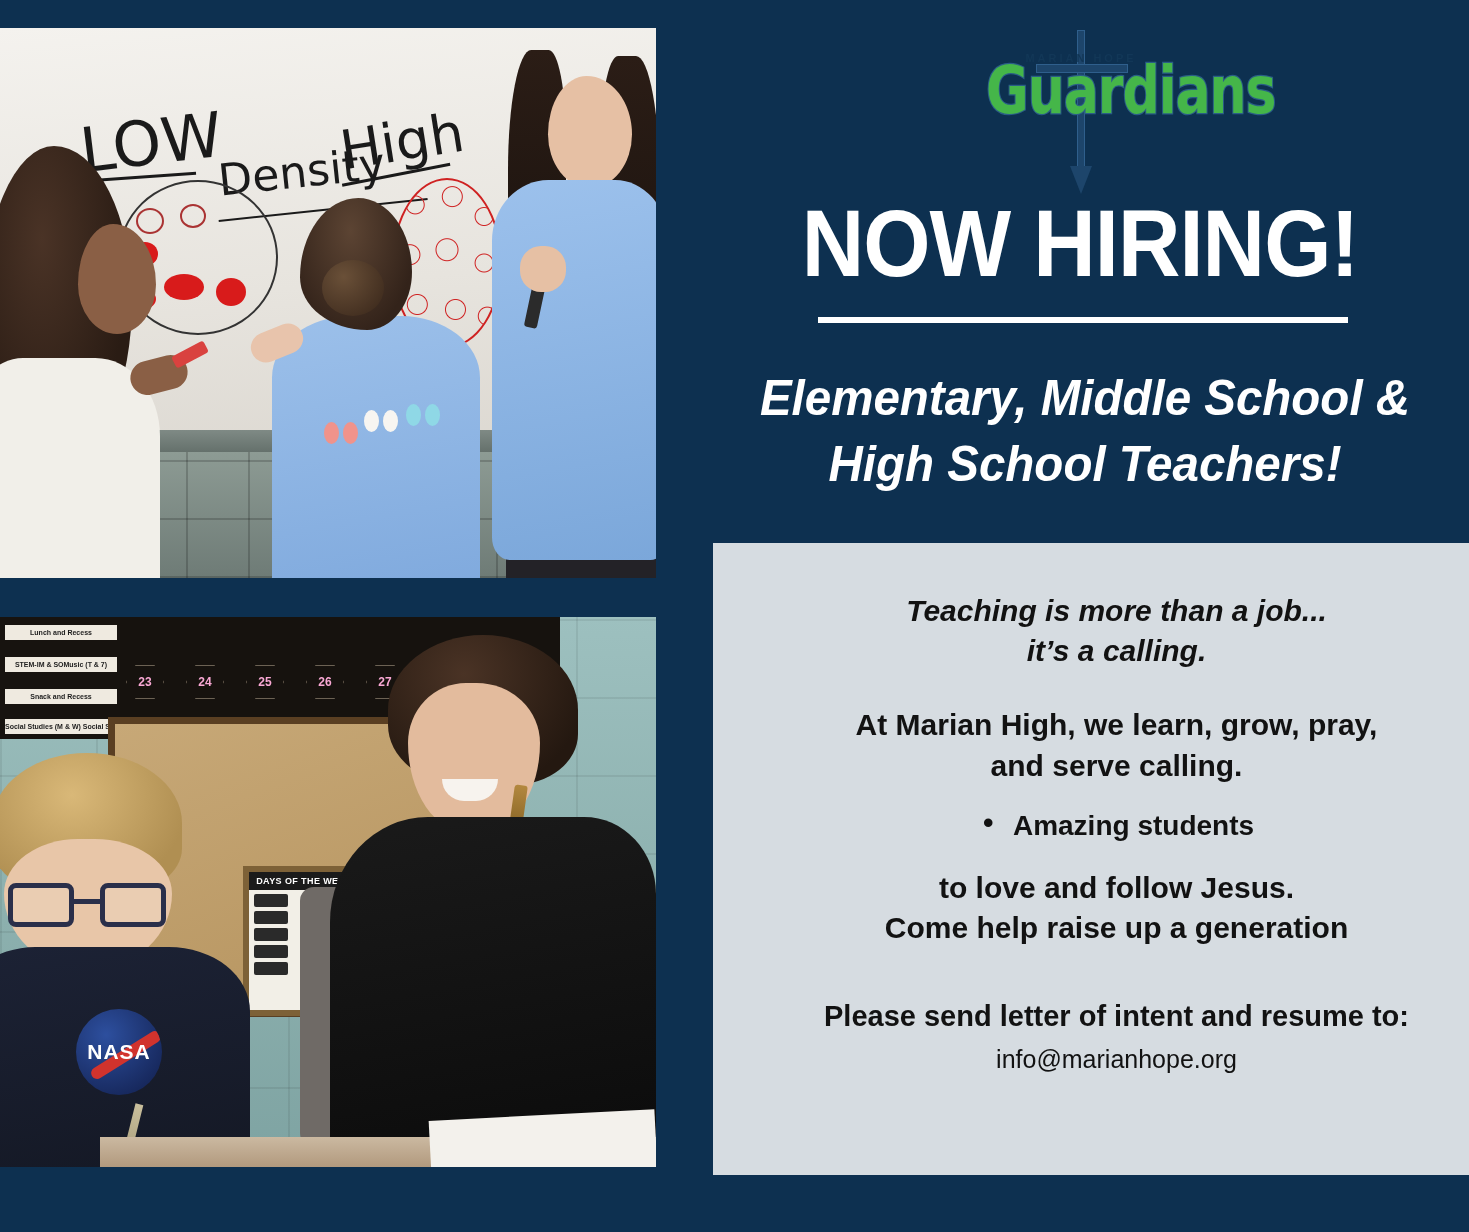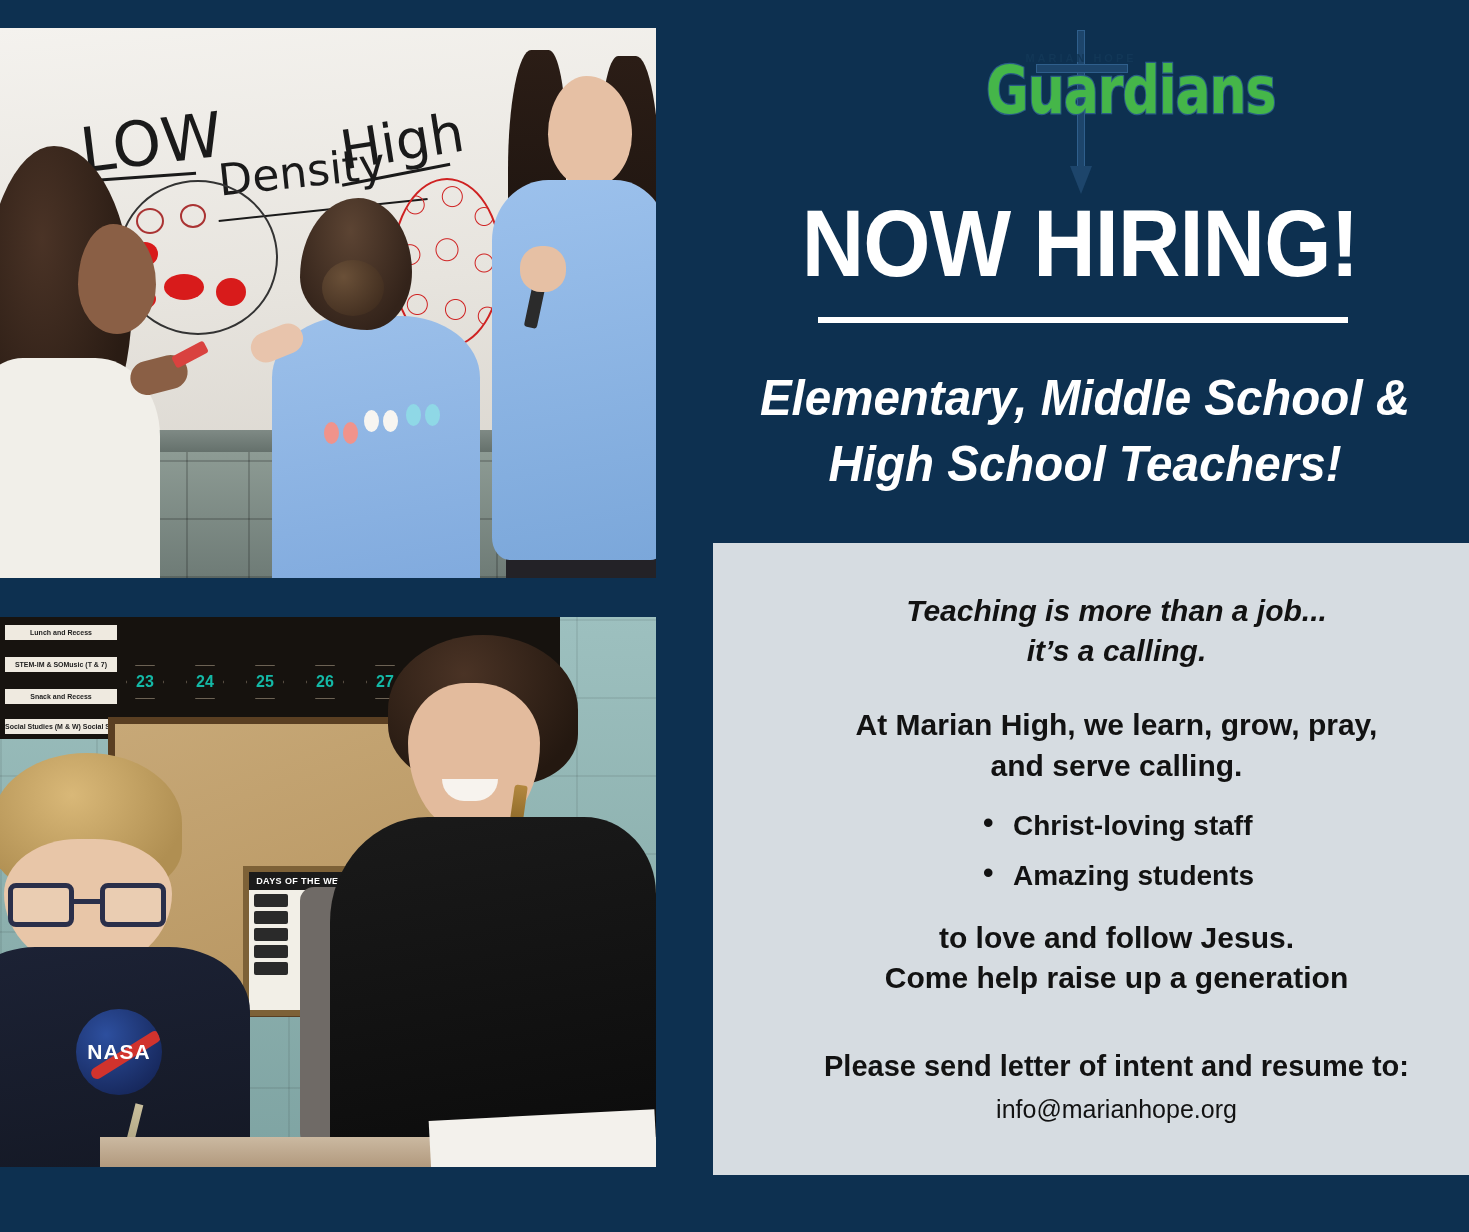--- a/index.html
+++ b/index.html
@@ -193,21 +193,21 @@
     position:absolute; left:5px; width:112px; height:15px;
     background:#efeae0; color:#1c1c1c; font-size:7px; line-height:15px;
     text-align:center; font-weight:700; overflow:hidden; white-space:nowrap;
   }
   .cr-calendar {
     position:absolute; left:118px; top:0; width:442px; height:130px;
     background:#16120e;
   }
   .cal-row { position:absolute; left:8px; top:48px; display:flex; gap:22px; }
   .cal-cell {
-    width:38px; height:34px; color:#14b8a6; font-size:16px; font-weight:700;
+    width:38px; height:34px; color:#f9a8d4; font-size:12px; font-weight:700;
     display:flex; align-items:center; justify-content:center;
     border:1px solid #6c6254; transform:rotate(0deg);
     clip-path: polygon(25% 0,75% 0,100% 50%,75% 100%,25% 100%,0 50%);
   }
   .cr-days {
     position:absolute; left:128px; top:142px; width:122px; height:150px;
     background:#f2efe7; border:6px solid #7d6137;
   }
   .cr-days .hdr {
     background:#1b1b1b; color:#fff; font-size:9px; font-weight:700;
@@ -529,21 +529,20 @@
       <div>Teaching is more than a job...</div>
       <div>it’s a calling.</div>
     </div>
 
     <div class="p-bold">
       <div>At Marian High, we learn, grow, pray,</div>
       <div>and serve calling.</div>
     </div>
 
     <ul id="bullets">
-      <li>Christ-loving staff</li>
       <li>Amazing students</li>
     </ul>
 
     <div class="p-bold2">
       <div>to love and follow Jesus.</div>
       <div>Come help raise up a generation</div>
     </div>
 
     <div class="p-send">Please send letter of intent and resume to:</div>
     <div class="p-email">info@marianhope.org</div>

